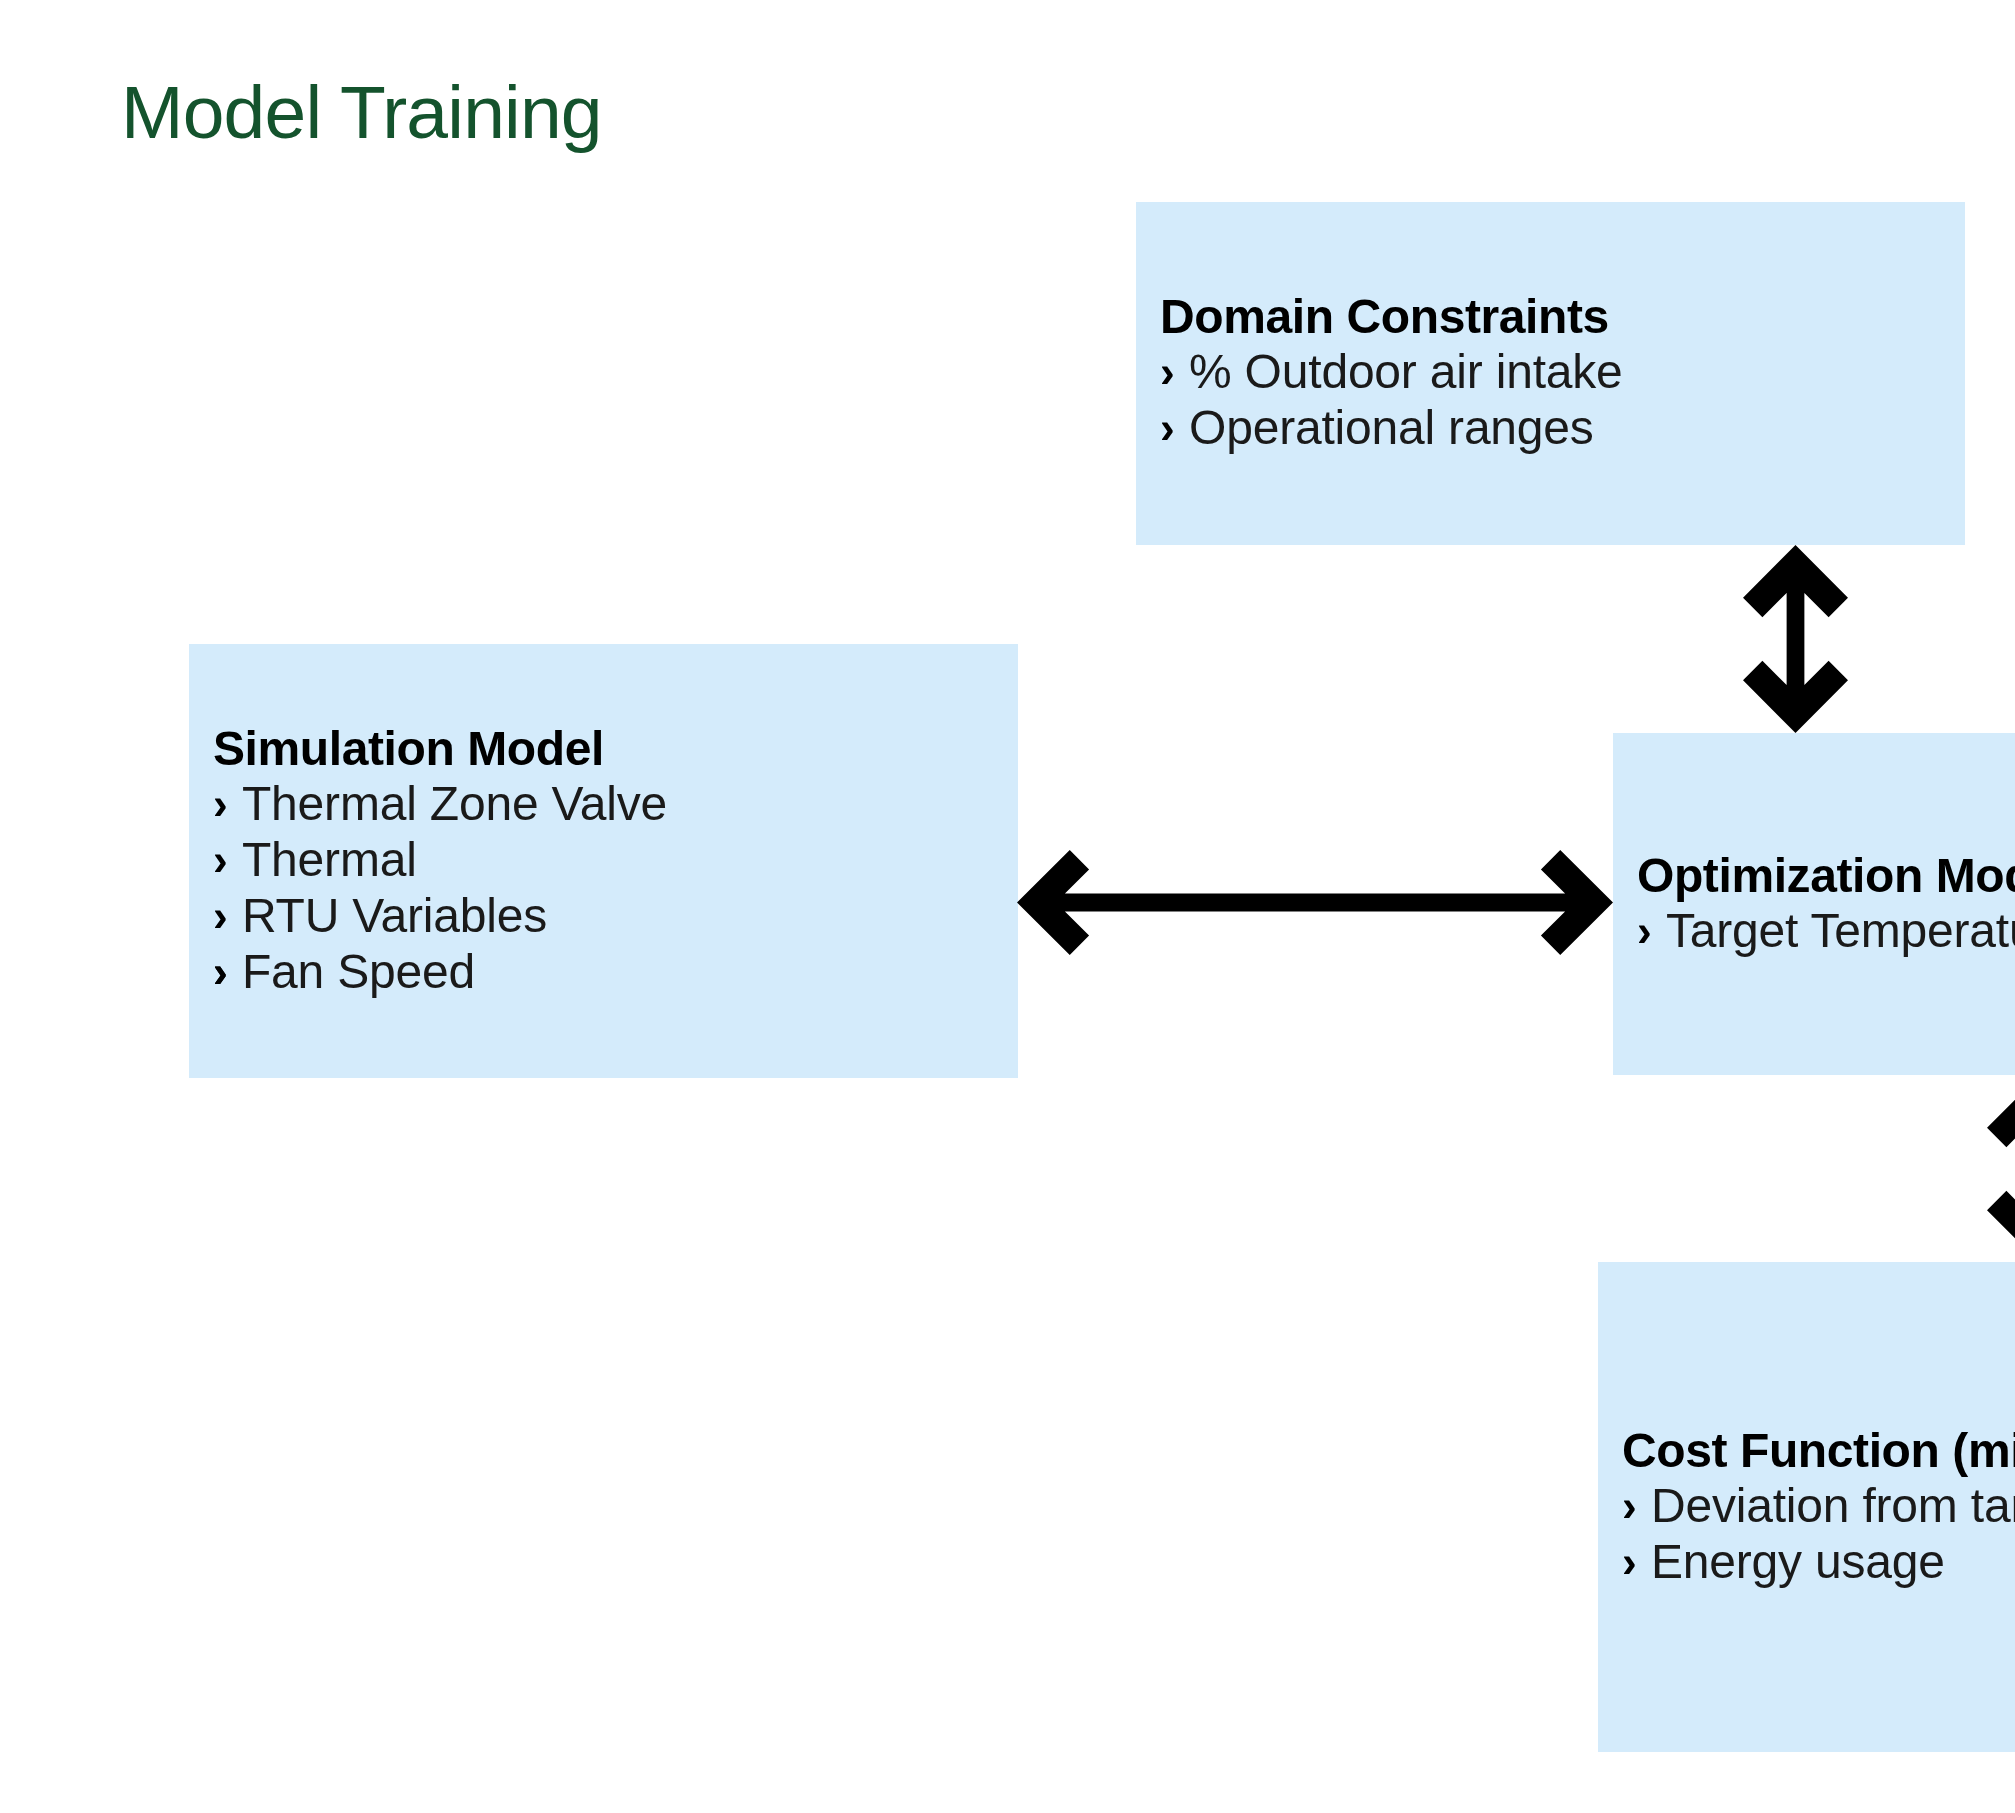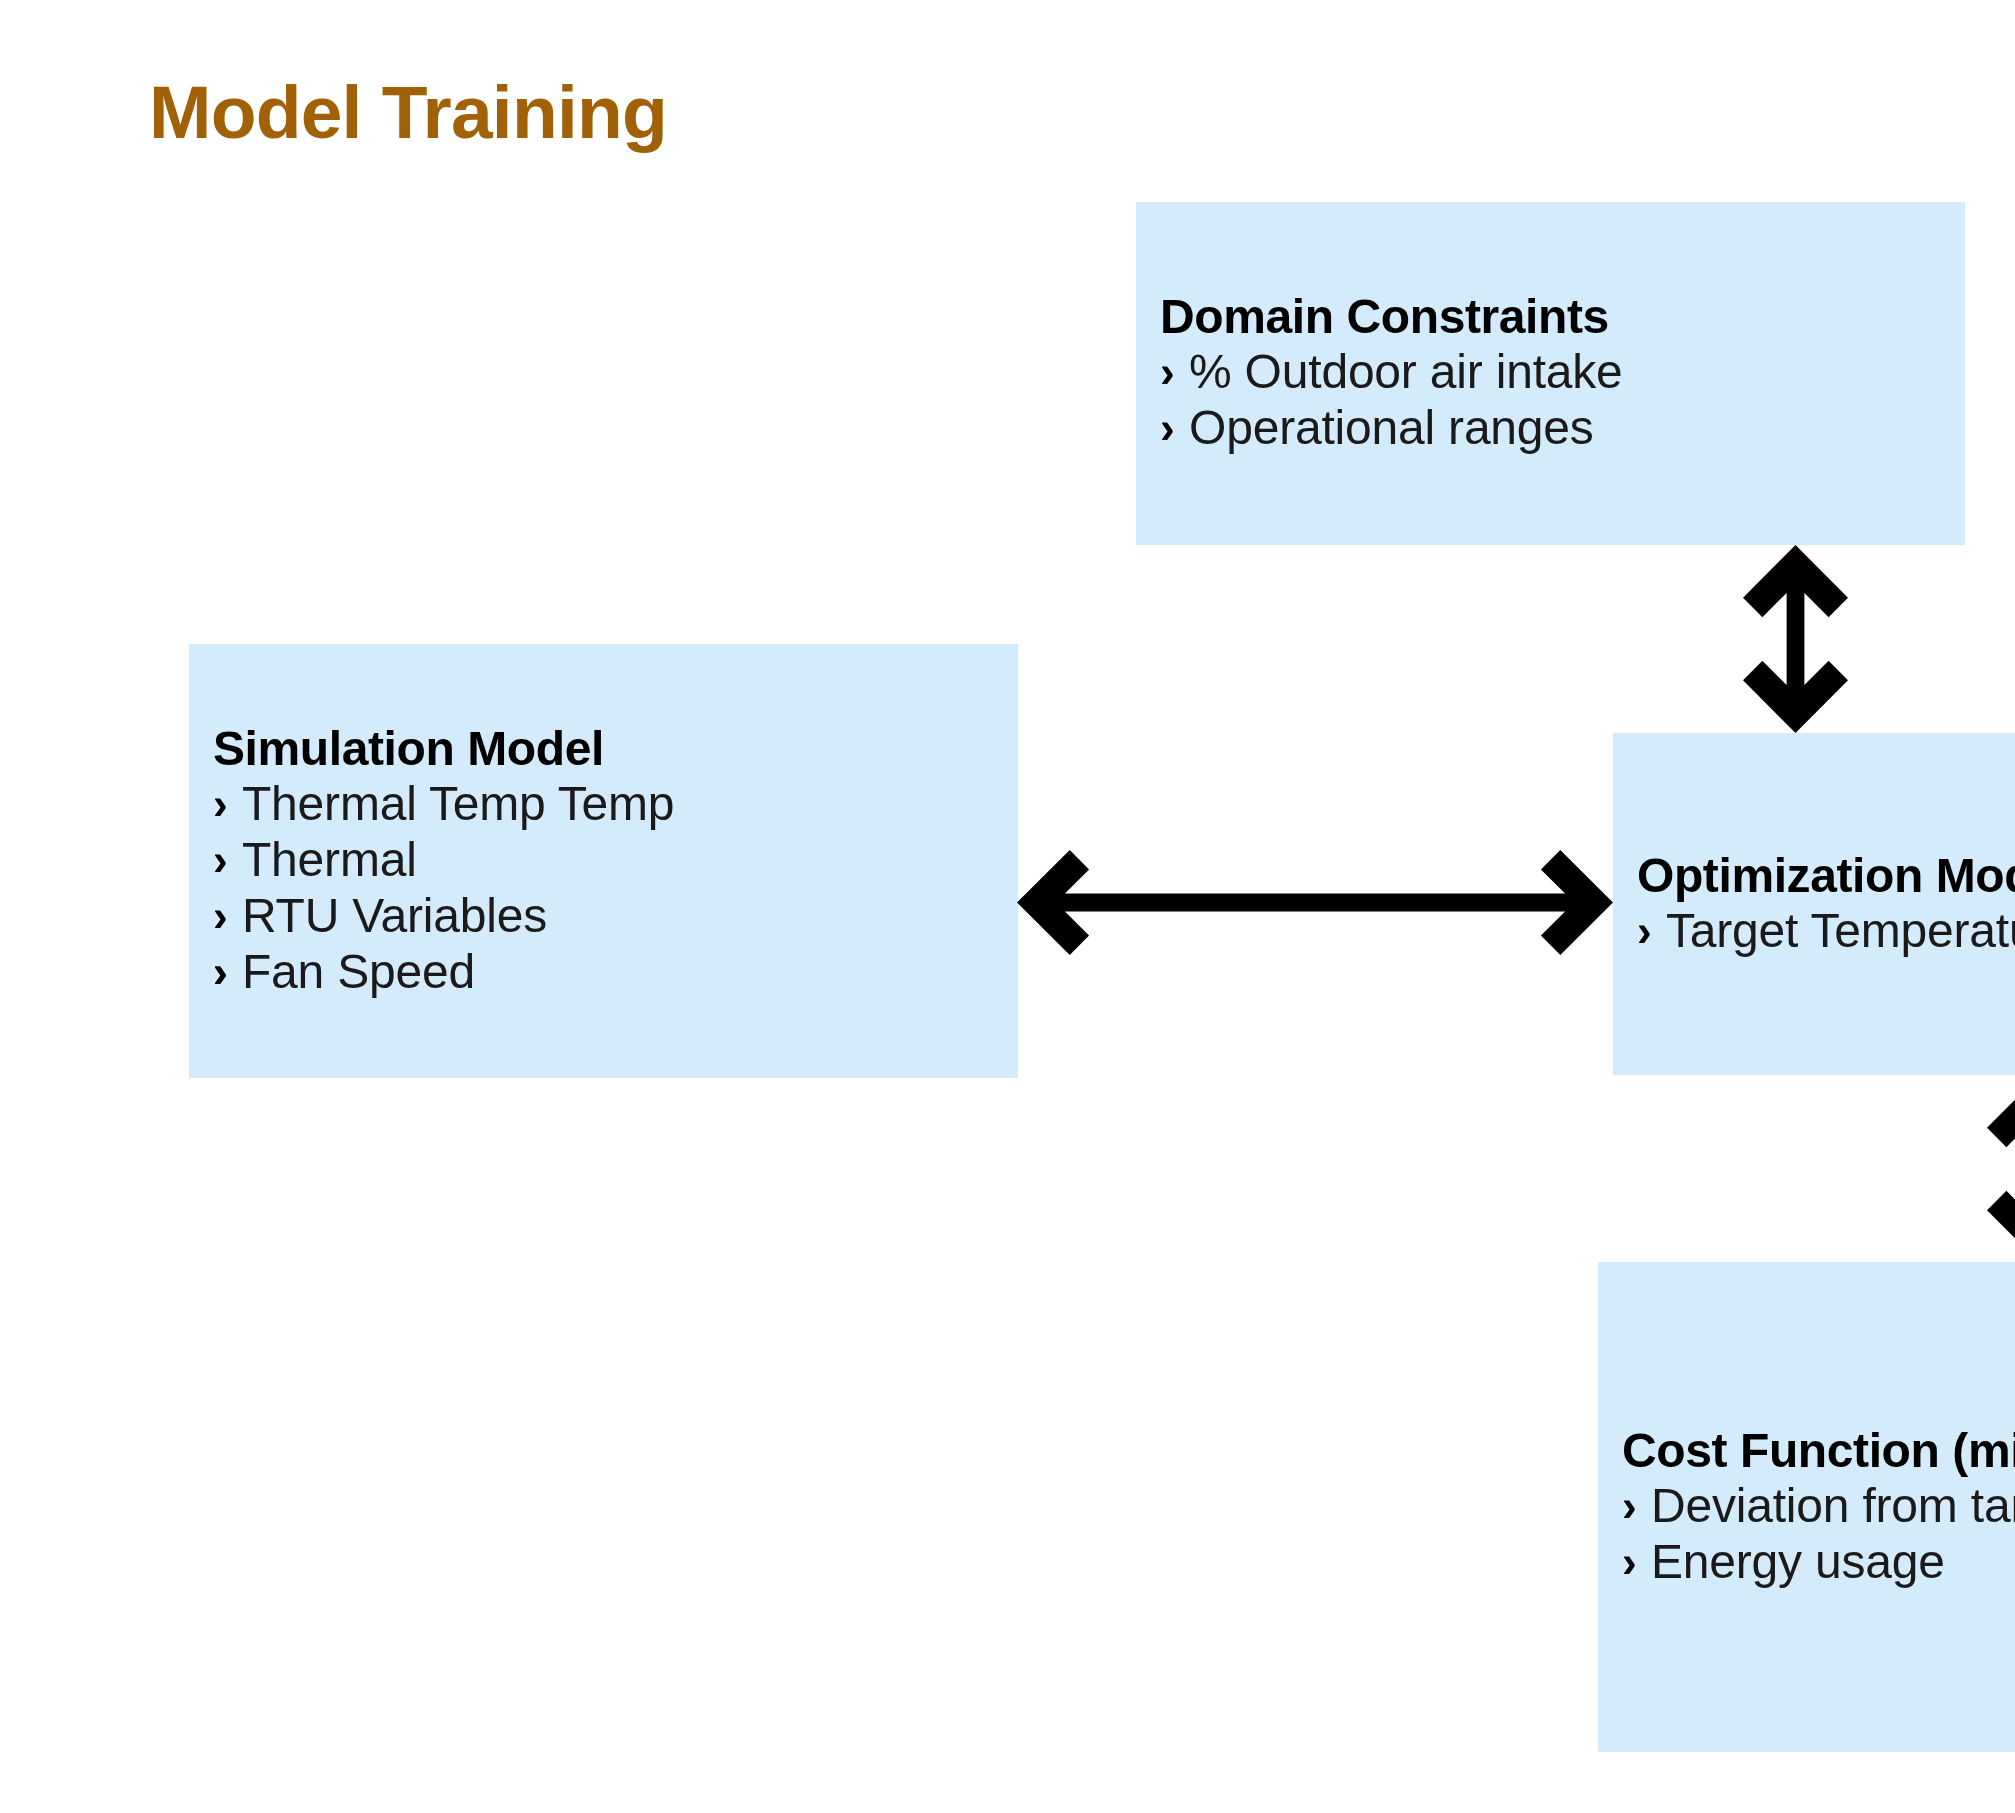--- a/index.html
+++ b/index.html
@@ -15,26 +15,25 @@
     overflow: hidden;
     font-family: "Liberation Sans", sans-serif;
   }
 
   
   #page-title {
     position: absolute;
     left: 121px;
     top: 75px;
     font-size: 75px;
-    font-weight: 700;
-    color: #a16207;
+    font-weight: 400;
+    color: #14532d;
     letter-spacing: -0.8px;
     white-space: nowrap;
     line-height: 1;
-    margin-left: 28px;
   }
 
   
   .node-box {
     position: absolute;
     background: #d4ebfb;
     box-sizing: border-box;
     display: flex;
     flex-direction: column;
     justify-content: center;
@@ -109,21 +108,21 @@
         <span>Operational ranges</span>
       </li>
     </ul>
   </div>
 
   <div class="node-box" id="box-simulation">
     <div class="node-title">Simulation Model</div>
     <ul class="bullet-list">
       <li class="bullet-item">
         <span class="chev">›</span>
-        <span>Thermal Temp Temp</span>
+        <span>Thermal Zone Valve</span>
       </li>
       <li class="bullet-item">
         <span class="chev">›</span>
         <span>Thermal</span>
       </li>
       <li class="bullet-item">
         <span class="chev">›</span>
         <span>RTU Variables</span>
       </li>
       <li class="bullet-item">

